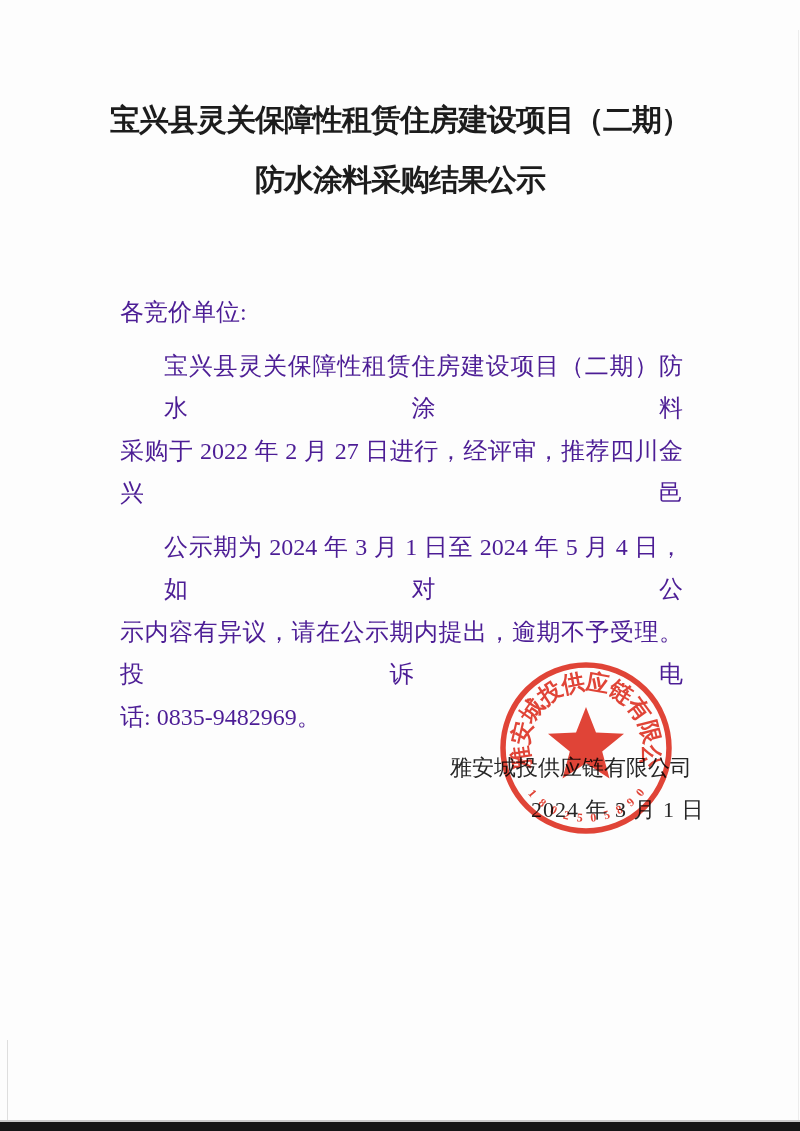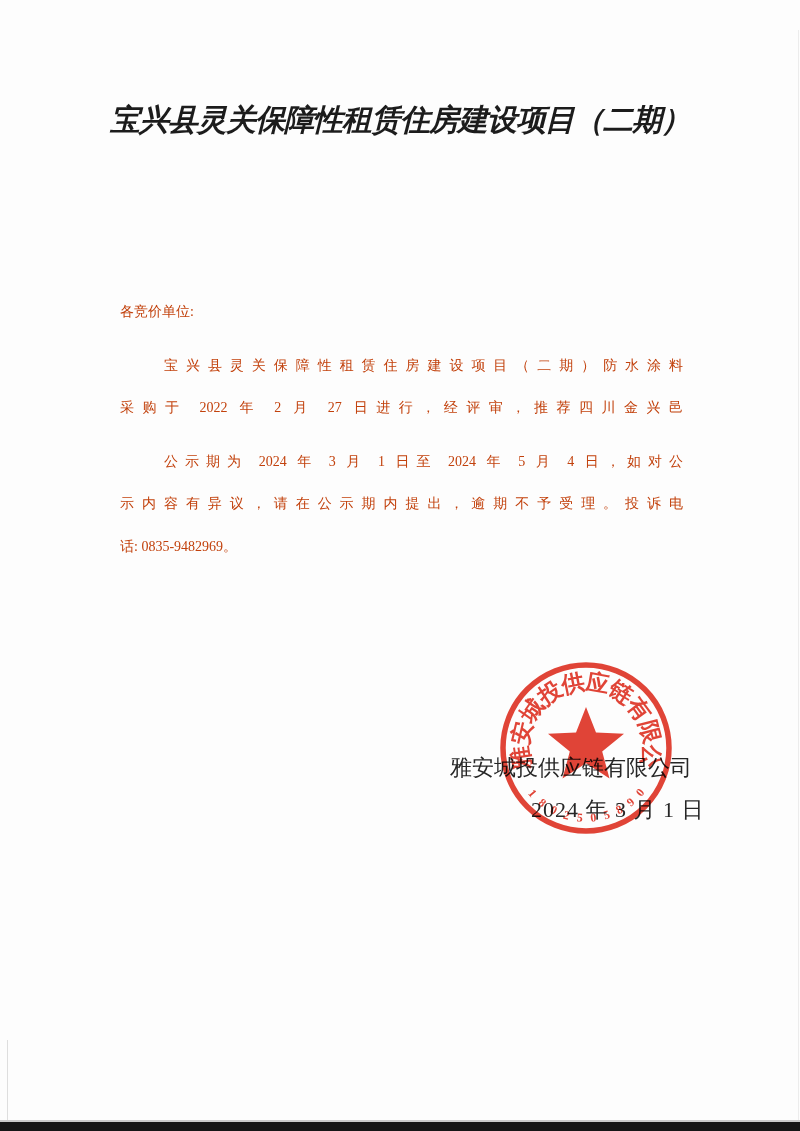--- a/index.html
+++ b/index.html
@@ -7,31 +7,31 @@
     position:relative;
     width:800px;height:1131px;
     background:#fdfdfd;
     overflow:hidden;
     font-family:"Liberation Serif","DejaVu Serif",serif;
     color:#2b2b2b;
   }
   
   .title-block{
     position:absolute;top:104px;left:0;width:800px;
-    text-align:center;color:#1c1c1c;font-style:italic;
+    text-align:center;color:#1c1c1c;
   }
   .title-line{
     font-size:30px;line-height:32px;font-weight:700;
     letter-spacing:-1px;
   }
   .title-line + .title-line{margin-top:28px;}
   
   .body-block{
     position:absolute;left:120px;top:291px;width:563px;
-    font-size:14px;line-height:42.5px;color:#c2410c;
+    font-size:24px;line-height:42.5px;color:#4c1d95;
   }
   .line{white-space:nowrap;}
   .jf{
     white-space:normal;
     text-align:justify;
     text-align-last:justify;
     text-justify:inter-character;
   }
   .indent{padding-left:44px;margin-top:11px;}
   .b{font-weight:400;}
@@ -65,20 +65,21 @@
     position:absolute;right:1px;top:30px;width:1px;height:1090px;background:#ececec;
   }
 </style>
 </head>
 <body>
 
 <div class="page">
 
   <div class="title-block">
     <div class="title-line">宝兴县灵关保障性租赁住房建设项目（二期）</div>
+    <div class="title-line">防水涂料采购结果公示</div>
   </div>
 
   <div class="body-block">
     <div class="line">各竞价单位:</div>
 
     <div class="line jf indent">宝兴县灵关保障性租赁住房建设项目（二期）防水涂料</div>
     <div class="line jf"><span>采购于 2022 年 2 月 27 日进行，经评审，推荐</span><span class="b">四川金兴邑</span></div>
 
     <div class="line jf indent">公示期为 2024 年 3 月 1 日至 2024 年 5 月 4 日，如对公</div>
     <div class="line jf">示内容有异议，请在公示期内提出，逾期不予受理。投诉电</div>

